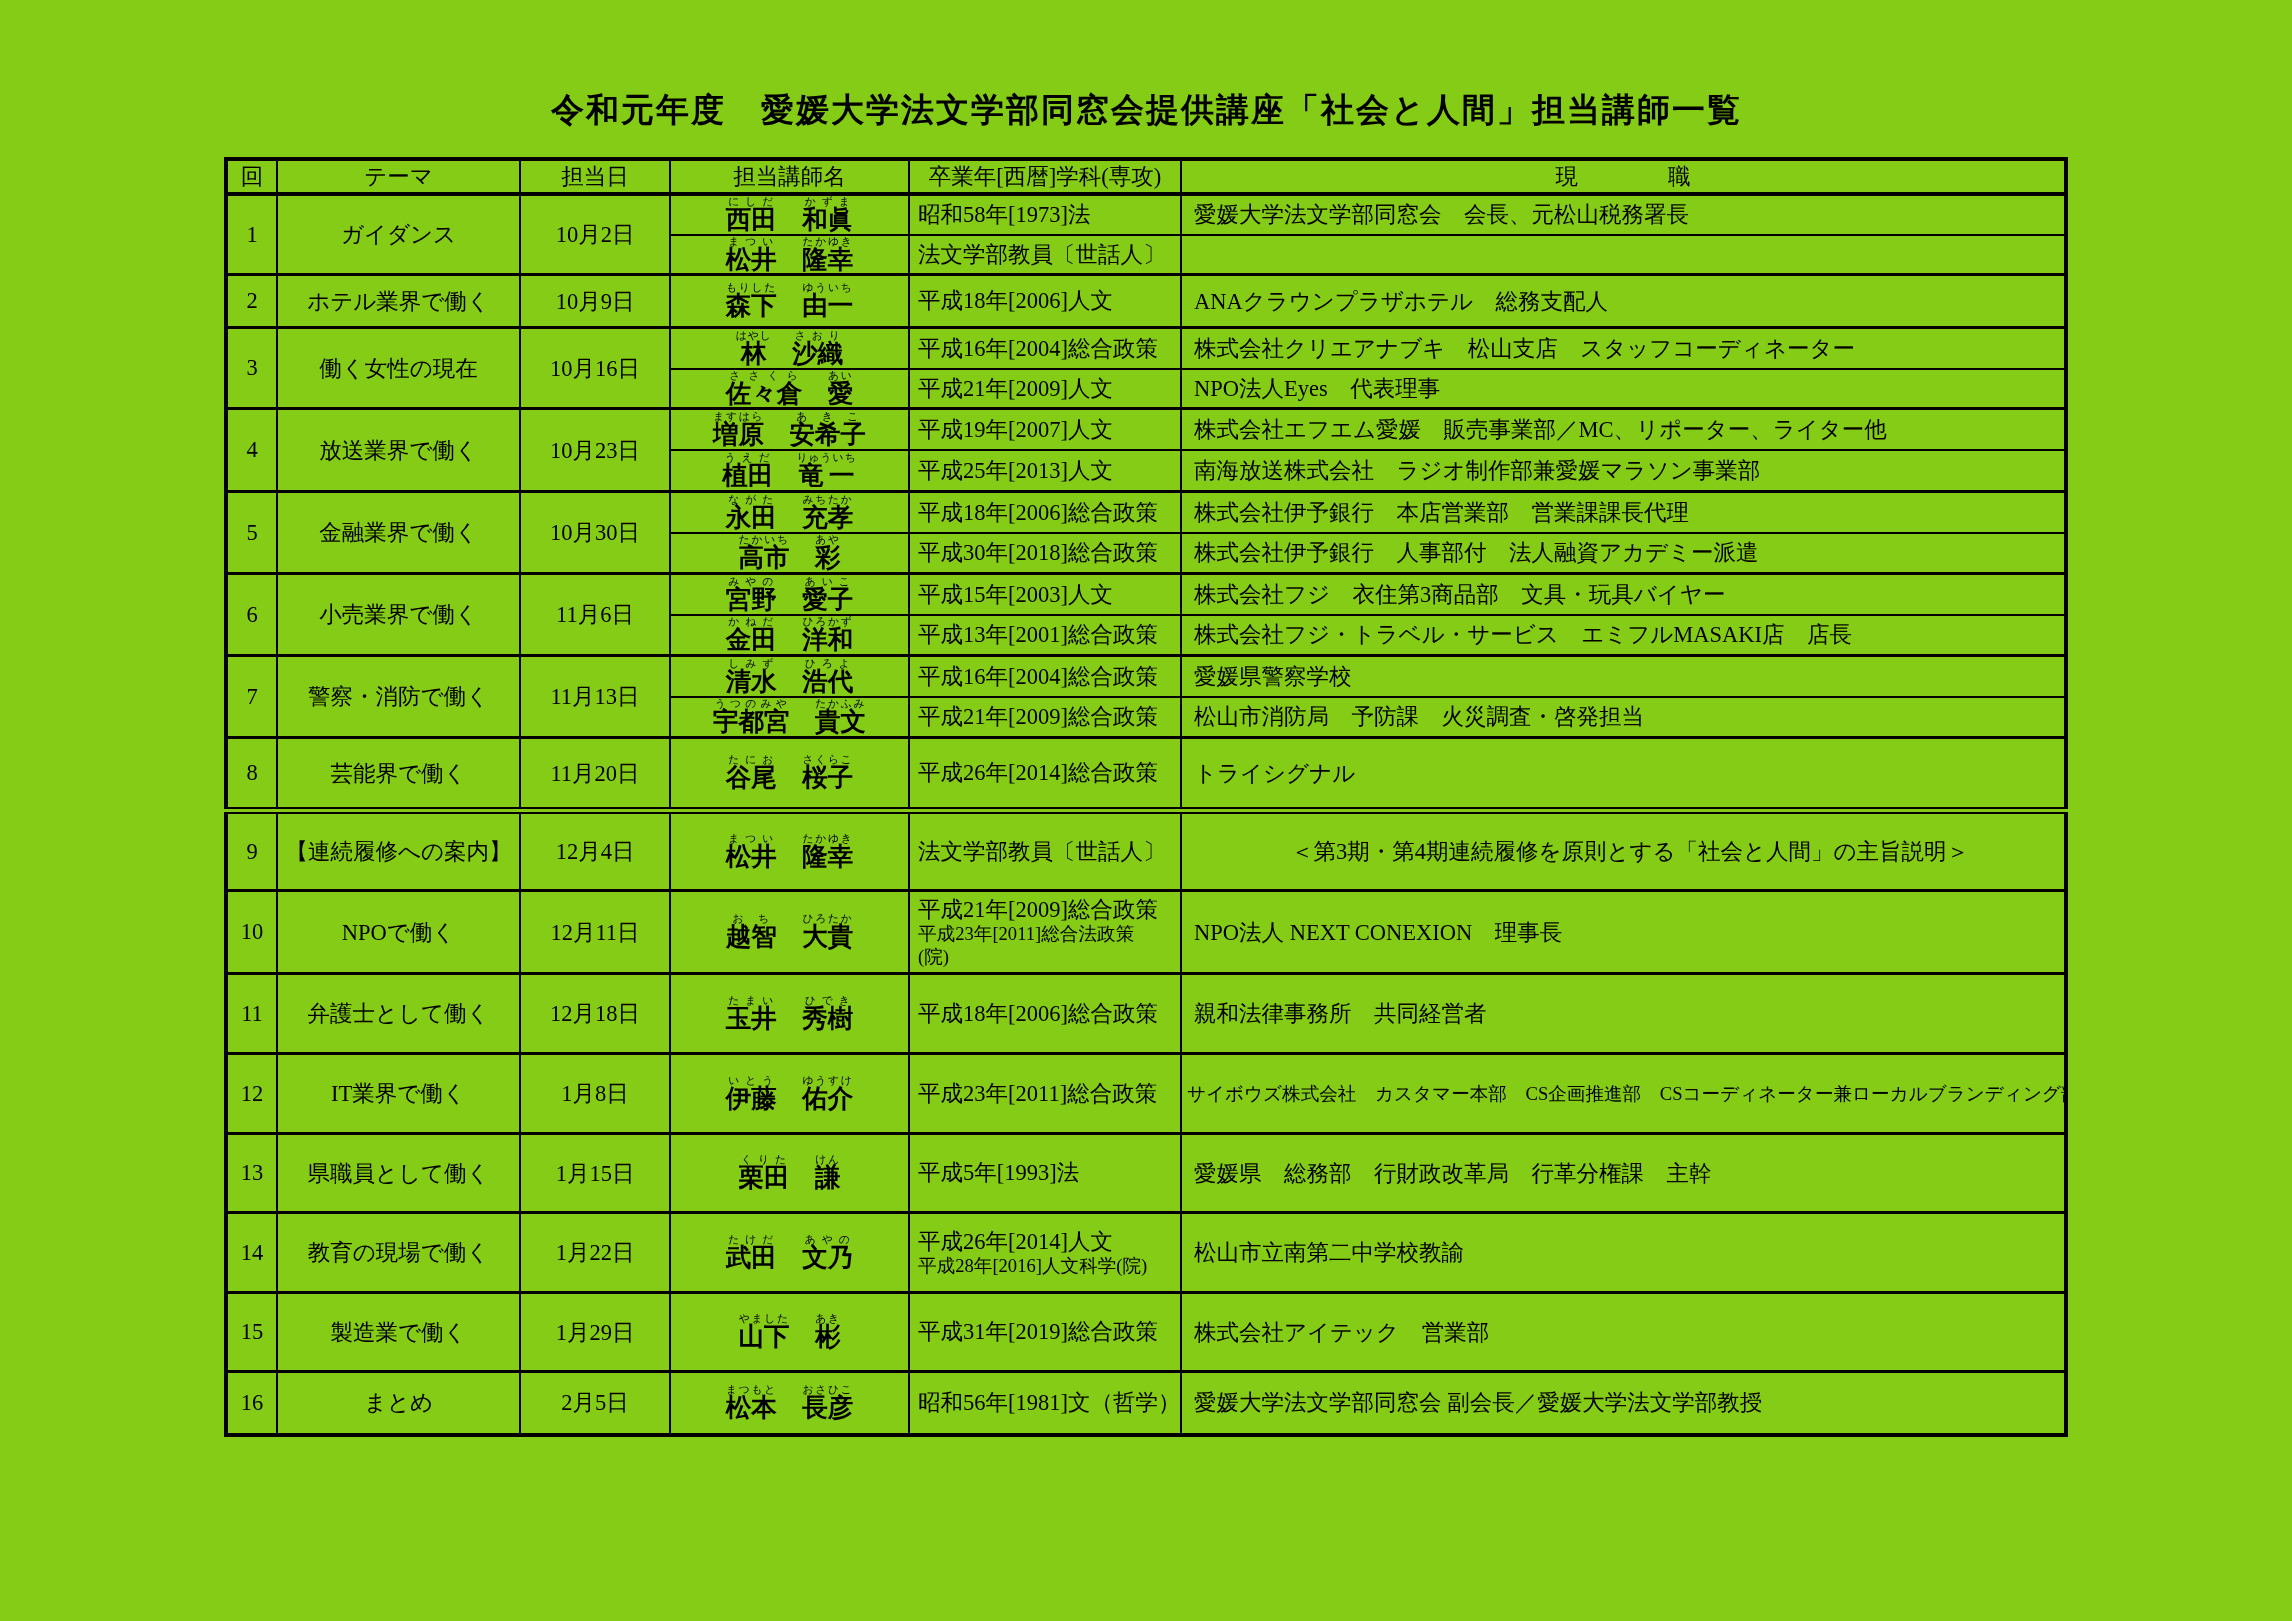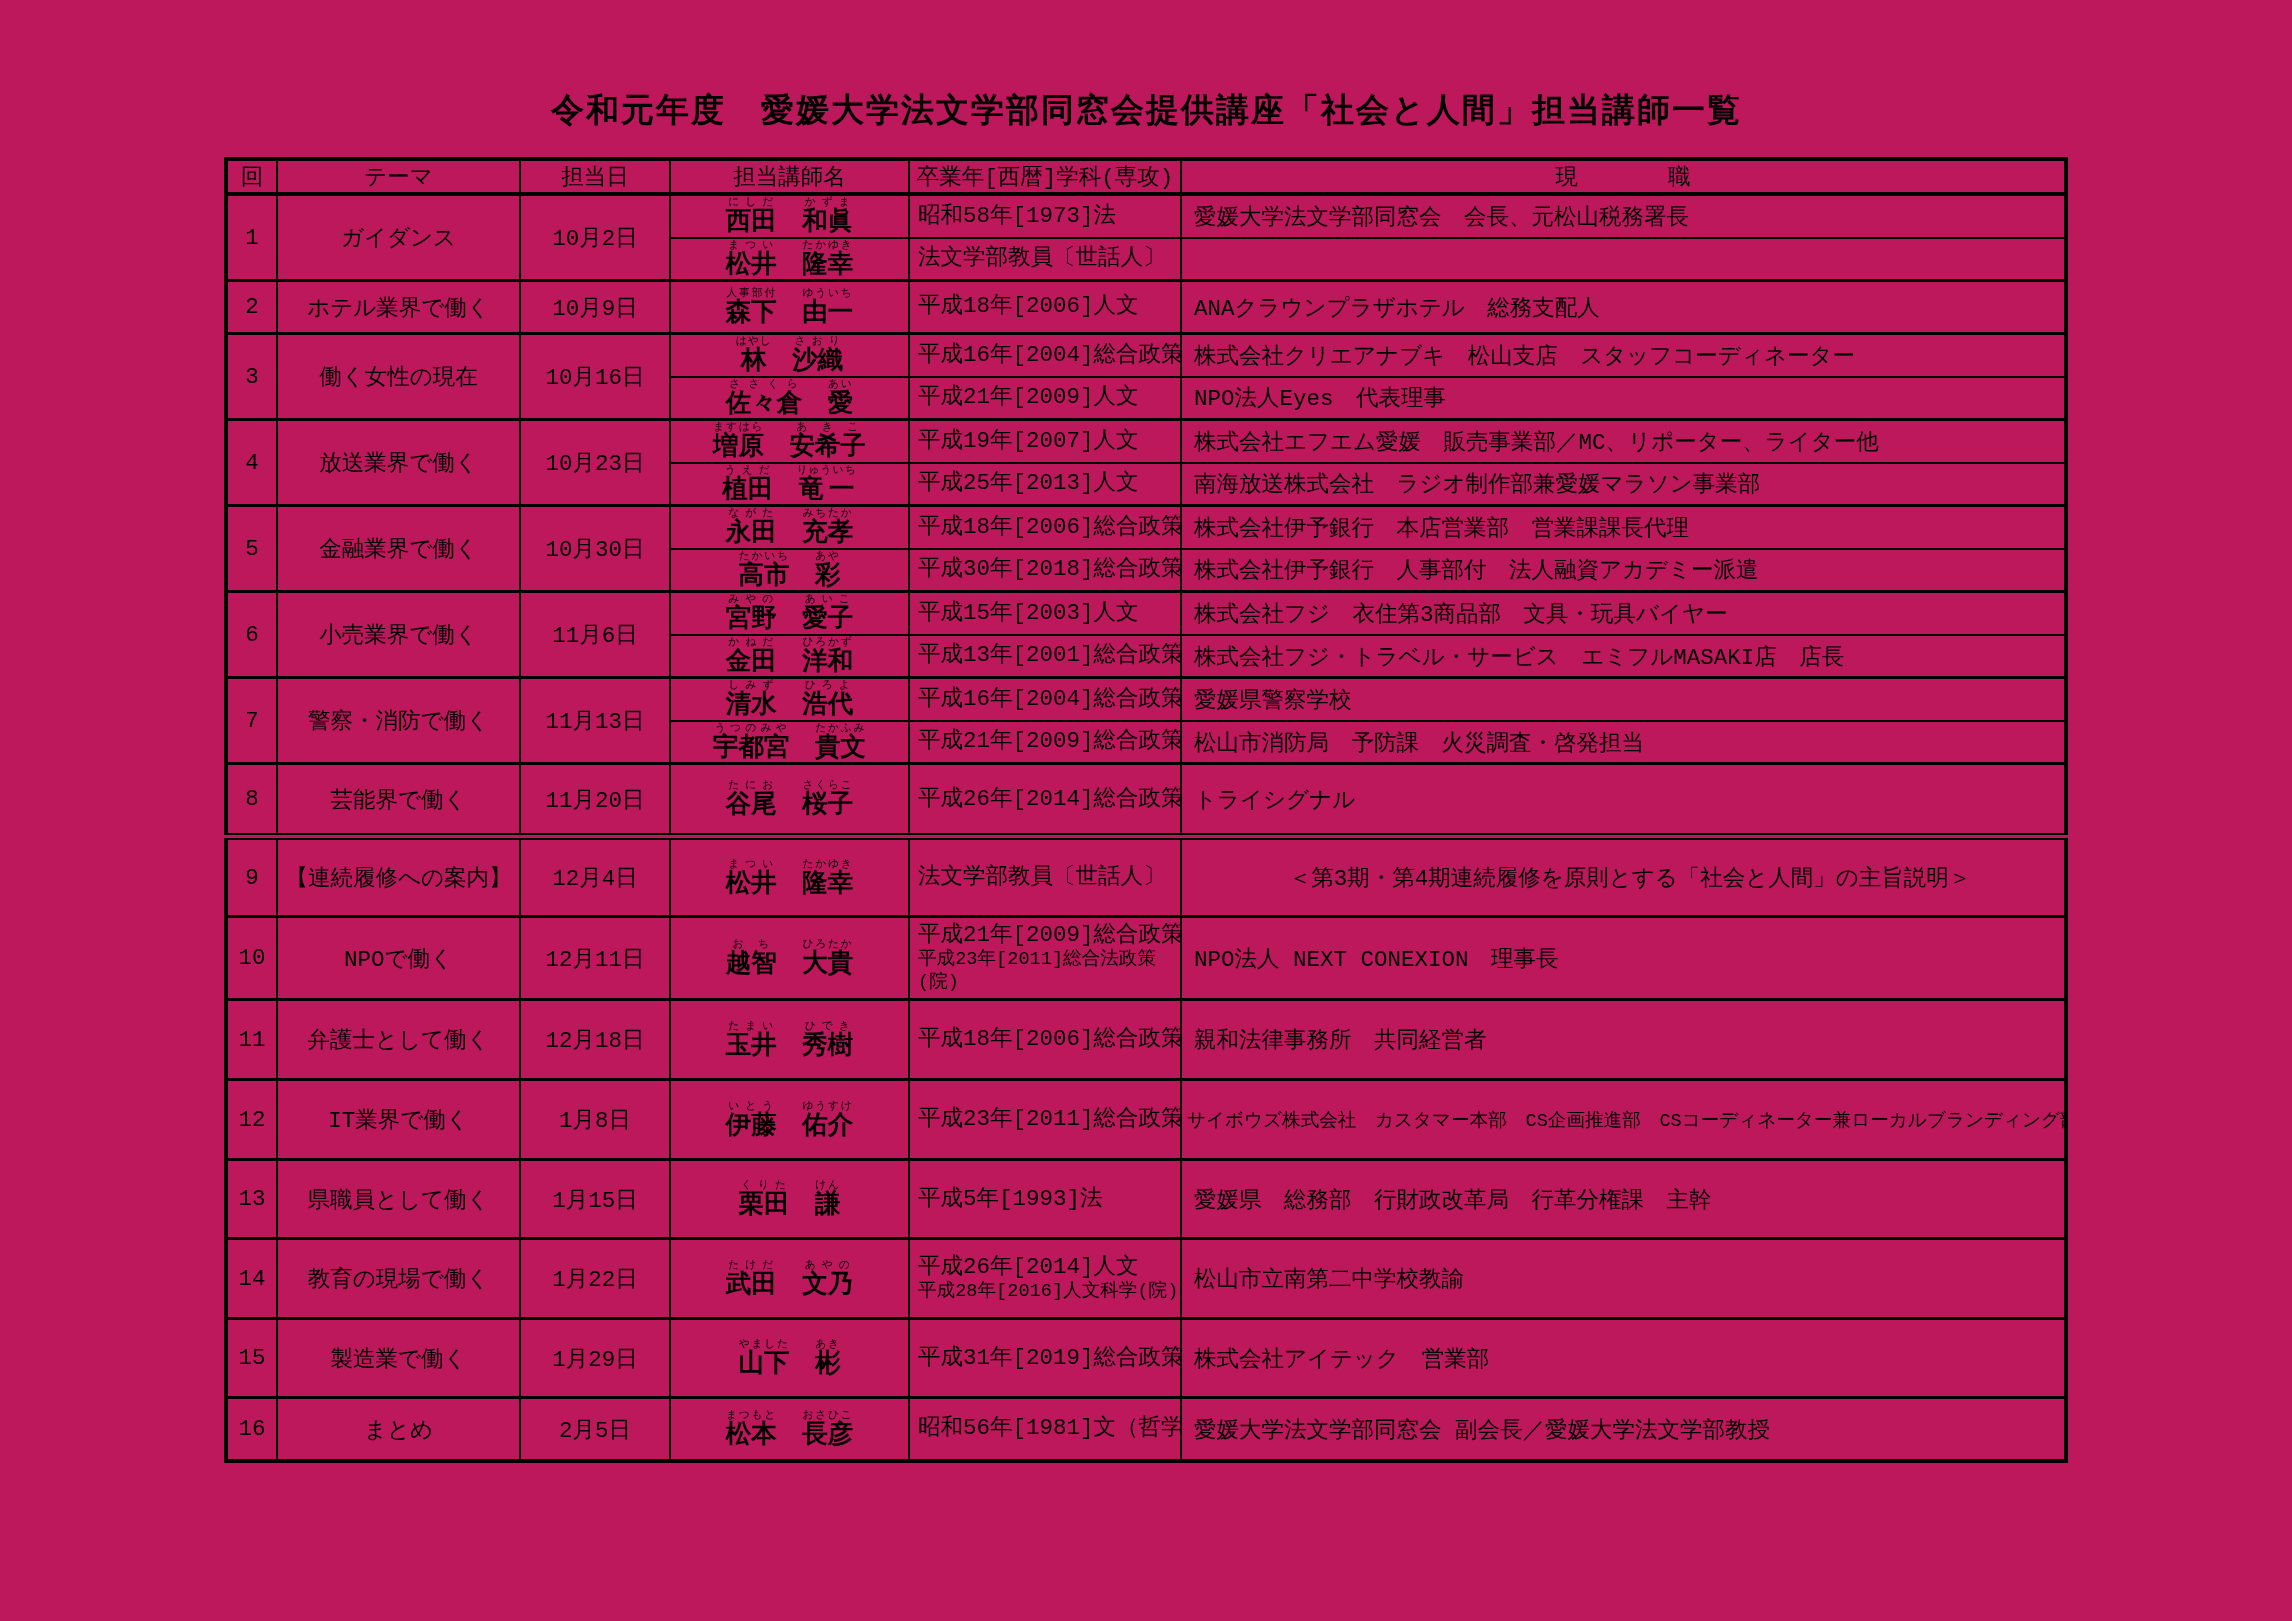--- a/index.html
+++ b/index.html
@@ -1,19 +1,19 @@
 <!DOCTYPE html>
 <html lang="ja"><head>
 <meta charset="utf-8">
 <style>
   * { margin:0; padding:0; box-sizing:border-box; }
   html,body { background:#ffffff; }
   .page {
-    position:relative; width:2293px; height:1621px; background:#be185d;
-    font-family:Liberation Mono, monospace; color:#000;
+    position:relative; width:2293px; height:1621px; background:#84cc16;
+    font-family:Liberation Serif, serif; color:#000;
     overflow:hidden;
   }
   .doc-title {
     position:absolute; top:88px; left:0; width:100%;
     text-align:center; font-size:33px; font-weight:bold; letter-spacing:2px;
     white-space:pre;
   }
   table.lect {
     position:absolute; left:224px; top:157px; width:1841px;
     border-collapse:collapse; table-layout:fixed;
@@ -83,21 +83,21 @@
           <td class="c-name"><ruby>松井<rt>まつい</rt></ruby>　<ruby>隆幸<rt>たかゆき</rt></ruby></td>
           <td class="c-grad">
             <div class="grad-line">法文学部教員〔世話人〕</div>
           </td>
           <td class="c-job"></td>
         </tr>
         <tr class="session" style="height: 53px;">
           <td class="c-no">2</td>
           <td class="c-theme">ホテル業界で働く</td>
           <td class="c-date">10月9日</td>
-          <td class="c-name"><ruby>森下<rt>人事部付</rt></ruby>　<ruby>由一<rt>ゆういち</rt></ruby></td>
+          <td class="c-name"><ruby>森下<rt>もりした</rt></ruby>　<ruby>由一<rt>ゆういち</rt></ruby></td>
           <td class="c-grad">
             <div class="grad-line">平成18年[2006]人文</div>
           </td>
           <td class="c-job">ANAクラウンプラザホテル　総務支配人</td>
         </tr>
         <tr class="session" style="height: 41px;">
           <td class="c-no" rowspan="2">3</td>
           <td class="c-theme" rowspan="2">働く女性の現在</td>
           <td class="c-date" rowspan="2">10月16日</td>
           <td class="c-name"><ruby>林<rt>はやし</rt></ruby>　<ruby>沙織<rt>さおり</rt></ruby></td>

